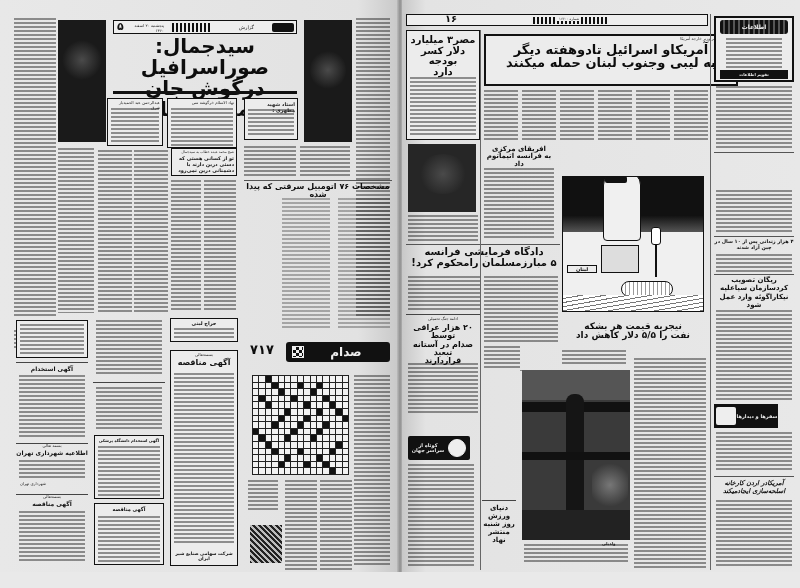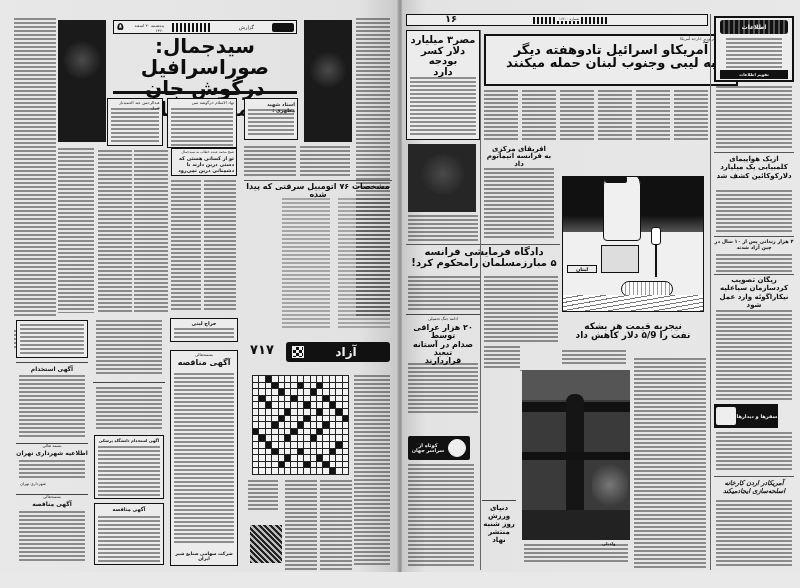--- a/index.html
+++ b/index.html
@@ -97,21 +97,21 @@
     <div class="col" style="left:300px;top:146px;width:50px;height:30px;"></div>
 
     <div class="rule-h" style="left:244px;top:180px;width:148px;"></div>
     <div class="abs headline" style="left:245px;top:183px;width:146px;font-size:8px;">مشخصات ۷۶ اتومبیل سرقتی که پیدا شده</div>
     <div class="col light" style="left:282px;top:198px;width:48px;height:130px;"></div>
     <div class="col light" style="left:338px;top:198px;width:52px;height:130px;"></div>
 
     <div class="abs headline" style="left:247px;top:343px;width:30px;font-size:13px;">۷۱۷</div>
     <div class="blackbar" style="left:286px;top:342px;width:104px;height:20px;border-radius:3px;">
       <div style="position:absolute;left:6px;top:4px;width:12px;height:12px;background:repeating-conic-gradient(#111 0 25%,#eee 0 50%) 0 0/6px 6px;border:1px solid #eee;"></div>
-      <span style="font-size:12px;margin-left:16px;">آزاد</span>
+      <span style="font-size:12px;margin-left:16px;">صدام</span>
     </div>
 
     <div class="crossword" id="xw" style="left:252px;top:375px;width:97px;height:100px;grid-template-columns:repeat(15,1fr);grid-template-rows:repeat(15,1fr);">
         <div></div>
         <div></div>
         <div class="b"></div>
         <div></div>
         <div></div>
         <div></div>
         <div></div>
@@ -475,21 +475,21 @@
         <div>دنیای</div>
         <div>ورزش</div>
         <div>روز شنبه</div>
         <div>منتشر</div>
         <div>نهاد</div>
       </div>
     </div>
 
     <div class="abs headline" style="left:158px;top:322px;width:146px;font-size:9px;">
       <div>نیجریه قیمت هر بشکه</div>
-      <div>نفت را ۵/9 دلار کاهش داد</div>
+      <div>نفت را ۵/۵ دلار کاهش داد</div>
     </div>
     <div class="col" style="left:160px;top:350px;width:64px;height:14px;"></div>
     <div class="col" style="left:232px;top:358px;width:72px;height:212px;"></div>
     <div class="col" style="left:118px;top:370px;width:4px;height:1px;"></div>
 
     <div class="photo" style="left:120px;top:370px;width:108px;height:170px;background:#3a3a3a;">
       <div class="abs" style="left:0;top:0;width:108px;height:30px;background:#555;"></div>
       <div class="abs" style="left:0;top:32px;width:108px;height:10px;background:#111;"></div>
       <div class="abs" style="left:44px;top:24px;width:18px;height:120px;background:#151515;border-radius:8px 8px 0 0;"></div>
       <div class="abs" style="left:0;top:82px;width:108px;height:8px;background:#111;"></div>
@@ -507,21 +507,20 @@
         <span style="display:block;text-align:center;color:#eee;font-size:6px;font-weight:bold;line-height:14px;">اطلاعات</span>
       </div>
       <div class="col" style="left:10px;top:20px;width:56px;height:30px;"></div>
       <div class="blackbar" style="left:4px;top:52px;width:68px;height:9px;">
         <span style="font-size:4px;">تقویم اطلاعات</span>
       </div>
     </div>
     <div class="col" style="left:314px;top:86px;width:76px;height:64px;"></div>
 
     <div class="rule-h" style="left:312px;top:152px;width:80px;"></div>
-    <div class="abs headline" style="left:312px;top:155px;width:80px;font-size:7px;line-height:1.2;">ازیک هواپیمای کلمبیایی یک میلیارد دلارکوکائین کشف شد</div>
     <div class="col" style="left:314px;top:190px;width:76px;height:44px;"></div>
 
     <div class="rule-h" style="left:312px;top:236px;width:80px;"></div>
     <div class="abs headline" style="left:312px;top:238px;width:80px;font-size:5px;line-height:1.2;">۴ هزار زندانی پس از ۱۰ سال در چین آزاد شدند</div>
     <div class="col" style="left:314px;top:254px;width:76px;height:18px;"></div>
 
     <div class="rule-h" style="left:312px;top:274px;width:80px;"></div>
     <div class="abs headline" style="left:312px;top:276px;width:80px;font-size:7px;line-height:1.2;">ریگان تصویب کردسازمان سیاعلیه نیکاراگوئه وارد عمل شود</div>
     <div class="col" style="left:314px;top:310px;width:76px;height:92px;"></div>
 

